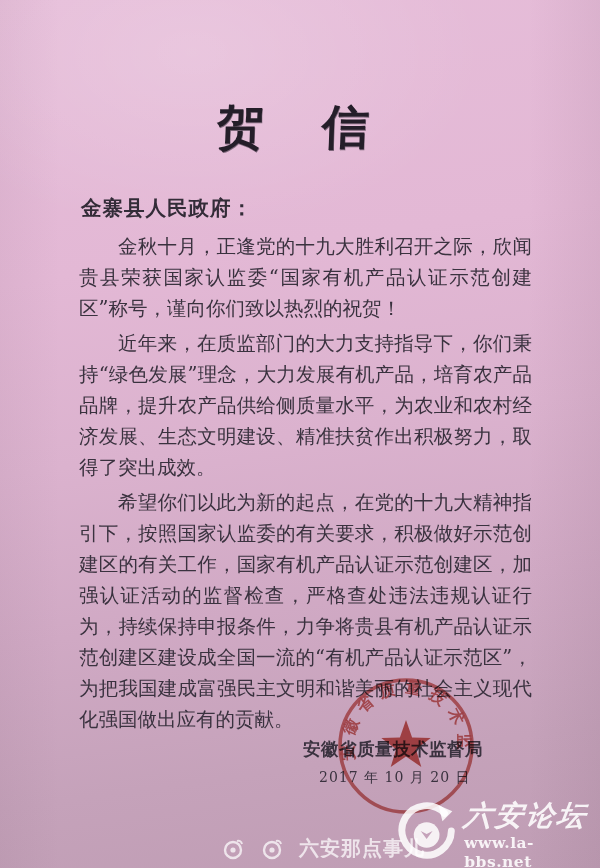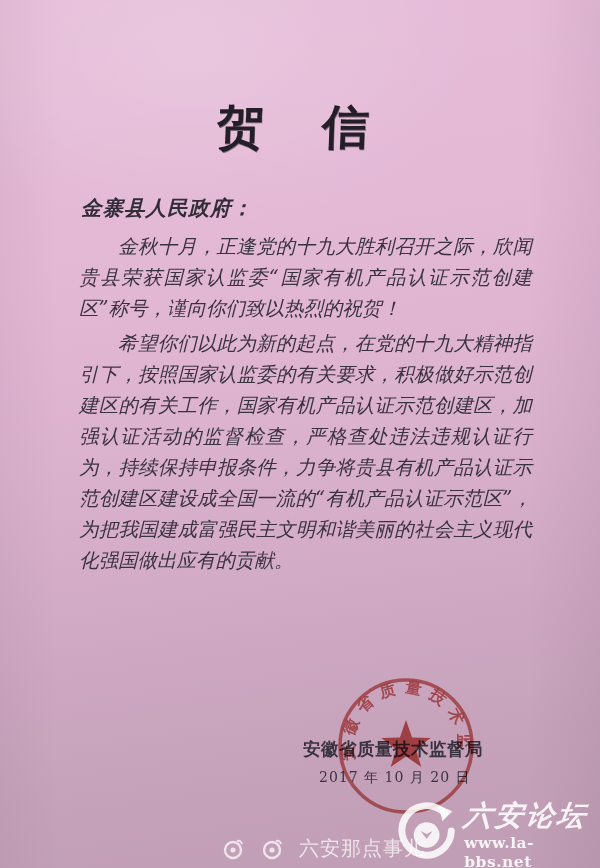--- a/index.html
+++ b/index.html
@@ -22,21 +22,21 @@
     font-size: 47px; line-height: 1.1; font-weight: 700;
     color: #241e29;
     text-shadow: 0.6px 0.8px 0 rgba(36,30,41,0.55);
     transform: skewX(-2deg);
   }
 
   
   .content {
     position: absolute; left: 79px; top: 193px; width: 453px;
     color: #3a323f; font-size: 19.5px; line-height: 31px;
-    text-align: justify; text-justify: inter-ideograph; font-style: italic;
+    text-align: justify; text-justify: inter-ideograph;
   }
   .salutation {
     font-weight: 700; font-size: 20.5px; letter-spacing: 1px;
     color: #332c38; margin: 0 0 7px 2px;
   }
   .content p { margin: 0 0 4px 0; text-indent: 2em; }
 
   
   .signature {
     position: absolute; left: 303px; top: 737px;
@@ -56,21 +56,21 @@
   .seal text {
     fill: #c24b44; font-size: 16px; font-weight: 700; letter-spacing: 8px;
     opacity: 0.9; font-family: "DejaVu Serif", serif;
   }
   .seal .star { fill: #bf3d33; opacity: 0.92; }
 
   
   .wm-left {
     position: absolute; left: 221px; top: 835px;
     display: flex; align-items: center; gap: 15px;
-    color: rgba(255,255,255,0.72); font-size: 20px; font-weight: 400;
+    color: rgba(255,255,255,0.72); font-size: 20px; font-weight: 700;
     font-family: "DejaVu Sans", sans-serif; letter-spacing: 1px;
   }
   .wm-left svg { opacity: 0.72; }
   .wm-right {
     position: absolute; left: 395px; top: 801px;
     display: flex; align-items: flex-start; gap: 6px;
     color: rgba(255,255,255,0.88);
   }
   .forum-name {
     font-size: 28px; font-weight: 700; font-style: italic;
@@ -88,20 +88,21 @@
 <div class="photo">
 
   <div class="title-row">
     <span>贺</span>
     <span>信</span>
   </div>
 
   <div class="content">
     <div class="salutation">金寨县人民政府：</div>
     <p>金秋十月，正逢党的十九大胜利召开之际，欣闻贵县荣获国家认监委“国家有机产品认证示范创建区”称号，谨向你们致以热烈的祝贺！</p>
+    <p>近年来，在质监部门的大力支持指导下，你们秉持“绿色发展”理念，大力发展有机产品，培育农产品品牌，提升农产品供给侧质量水平，为农业和农村经济发展、生态文明建设、精准扶贫作出积极努力，取得了突出成效。</p>
     <p>希望你们以此为新的起点，在党的十九大精神指引下，按照国家认监委的有关要求，积极做好示范创建区的有关工作，国家有机产品认证示范创建区，加强认证活动的监督检查，严格查处违法违规认证行为，持续保持申报条件，力争将贵县有机产品认证示范创建区建设成全国一流的“有机产品认证示范区”，为把我国建成富强民主文明和谐美丽的社会主义现代化强国做出应有的贡献。</p>
   </div>
 
   <div class="signature">安徽省质量技术监督局</div>
   <div class="date">2017 年 10 月 20 日</div>
 
   <svg class="seal" viewBox="0 0 140 140" aria-hidden="true">
     <circle class="ring" cx="70" cy="70" r="66"></circle>
     <path id="sealArc" d="M 20.2 88.1 A 53 53 0 1 1 119.8 88.1" fill="none"></path>
     <text>

